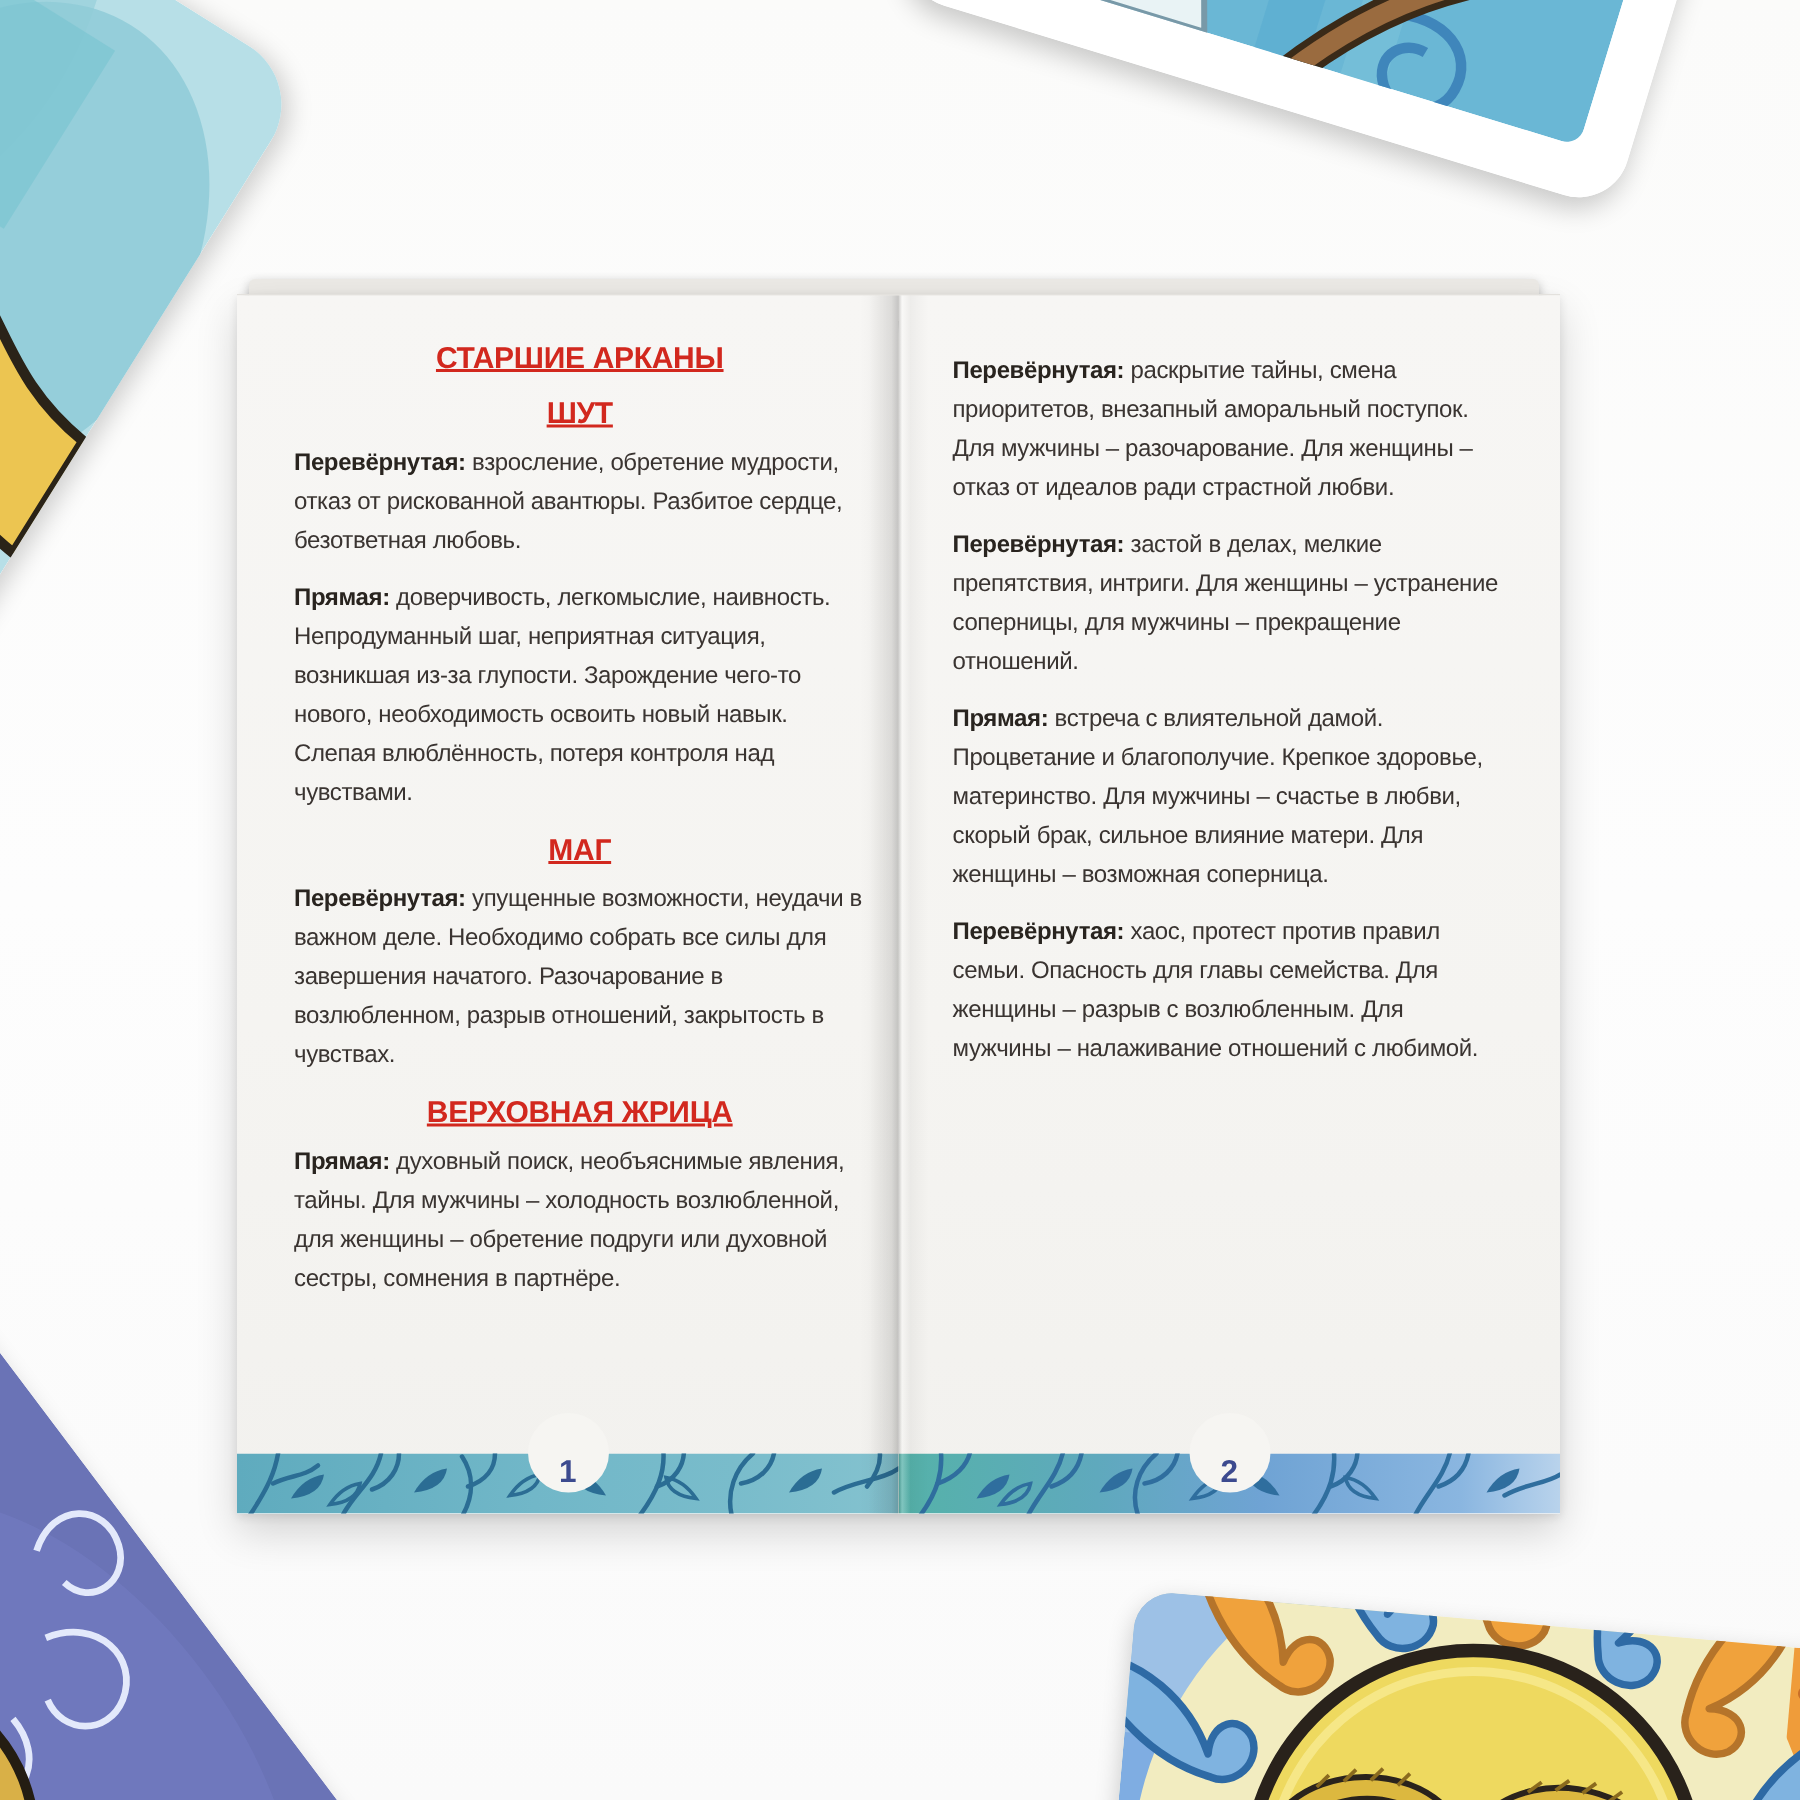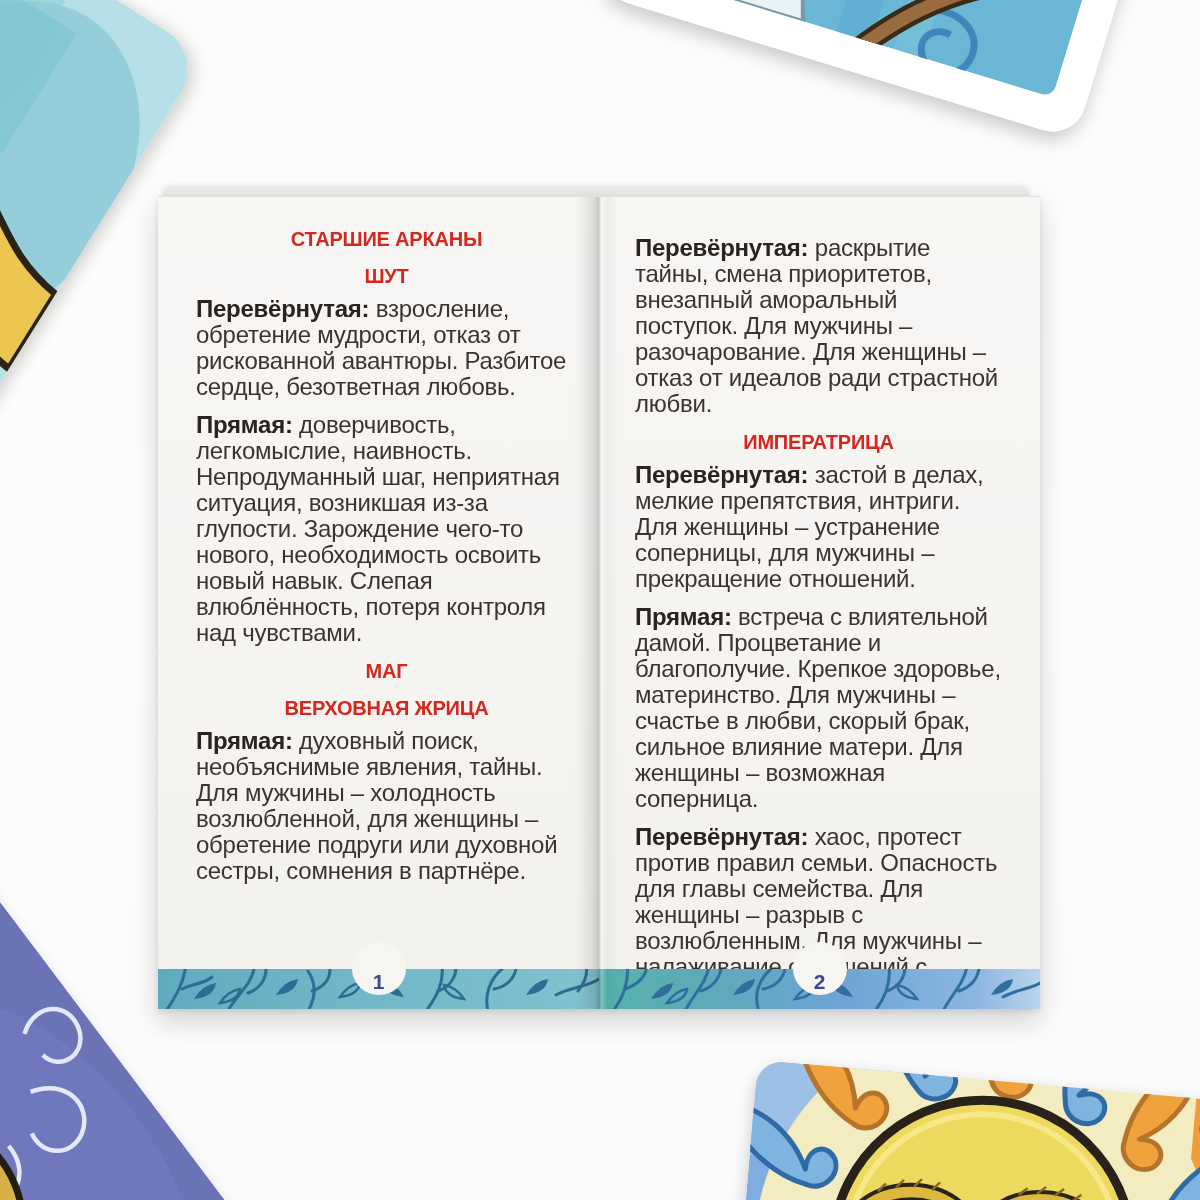--- a/index.html
+++ b/index.html
@@ -29,24 +29,24 @@
     background:linear-gradient(180deg,#f7f6f4 0%,#f5f4f1 60%,#f2f1ee 100%);}
   .page-inner{position:relative;height:772px;overflow:hidden;}
   .page-left .page-inner{padding:30px 22px 0 38px;}
   .page-right .page-inner{padding:38px 38px 0 36px;}
   .fold-shadow{position:absolute;left:421px;top:0;width:40px;height:812px;z-index:5;pointer-events:none;
     background:linear-gradient(90deg,rgba(0,0,0,0) 0%,rgba(0,0,0,.07) 38%,rgba(0,0,0,.16) 50%,rgba(255,255,255,.25) 56%,rgba(0,0,0,.04) 70%,rgba(0,0,0,0) 100%);}
   .page-left::after{content:"";position:absolute;right:0;top:0;bottom:0;width:26px;
     background:linear-gradient(90deg,rgba(0,0,0,0),rgba(0,0,0,.05));}
 
   .title,.heading{color:#d2281e;font-weight:bold;font-size:20px;line-height:24px;
-    text-align:center;letter-spacing:-0.2px;margin:0;}
+    text-align:center;letter-spacing:-0.2px;margin:0;text-decoration:underline;}
   .title{margin-bottom:11px;}
   .heading{margin:13px 0 8px;text-align:center;}
-  p.reading{font-size:24px;line-height:26px;letter-spacing:-0.25px;color:#3a3431;
+  p.reading{font-size:16px;line-height:26px;letter-spacing:-0.25px;color:#3a3431;
     margin:0 0 12px;text-align:left;}
   p.reading b{color:#29241f;}
 
   .band-wrap{position:absolute;left:0;right:0;bottom:0;height:40px;}
   .band-wrap svg{position:absolute;left:0;top:0;width:100%;height:40px;}
   .notch{position:absolute;left:50%;top:-27px;width:54px;height:53px;margin-left:-27px;
     border-radius:50%;background:#f6f5f2;display:flex;align-items:flex-end;justify-content:center;
     padding-bottom:2px;box-sizing:border-box;z-index:3;}
   .notch span{font-size:21px;font-weight:bold;color:#3c4a8f;line-height:22px;}
 </style>
@@ -188,20 +188,21 @@
 
   <div class="page page-left">
     <div class="page-inner">
       <h1 class="title">СТАРШИЕ АРКАНЫ</h1>
 
       <h2 class="heading">ШУТ</h2>
       <p class="reading"><b>Перевёрнутая:</b><span> взросление, обретение мудрости, отказ от рискованной авантюры. Разбитое сердце, безответная любовь.</span></p>
       <p class="reading"><b>Прямая:</b><span> доверчивость, легкомыслие, наивность. Непродуманный шаг, неприятная ситуация, возникшая из-за глупости. Зарождение чего-то нового, необходимость освоить новый навык. Слепая влюблённость, потеря контроля над чувствами.</span></p>
 
       <h2 class="heading">МАГ</h2>
+      <p class="reading"><b>Перевёрнутая:</b><span> упущенные возможности, неудачи в важном деле. Необходимо собрать все силы для завершения начатого. Разочарование в возлюбленном, разрыв отношений, закрытость в чувствах.</span></p>
 
       <h2 class="heading">ВЕРХОВНАЯ ЖРИЦА</h2>
       <p class="reading"><b>Прямая:</b><span> духовный поиск, необъяснимые явления, тайны. Для мужчины – холодность возлюбленной, для женщины – обретение подруги или духовной сестры, сомнения в партнёре.</span></p>
     </div>
 
     <div class="band-wrap">
       <svg viewBox="0 0 441 40" preserveAspectRatio="none">
         <defs>
           <linearGradient id="gl" x1="0" y1="0" x2="1" y2="0">
             <stop offset="0" stop-color="#5fabbe"></stop>
@@ -240,21 +241,20 @@
       <div class="notch">
         <span>1</span>
       </div>
     </div>
   </div>
 
   <div class="page page-right">
     <div class="page-inner">
       <p class="reading"><b>Перевёрнутая:</b><span> раскрытие тайны, смена приоритетов, внезапный аморальный поступок. Для мужчины – разочарование. Для женщины – отказ от идеалов ради страстной любви.</span></p>
 
-      <h2 class="heading">ИМПЕРАТРИЦА</h2>
       <p class="reading"><b>Перевёрнутая:</b><span> застой в делах, мелкие препятствия, интриги. Для женщины – устранение соперницы, для мужчины – прекращение отношений.</span></p>
       <p class="reading"><b>Прямая:</b><span> встреча с влиятельной дамой. Процветание и благополучие. Крепкое здоровье, материнство. Для мужчины – счастье в любви, скорый брак, сильное влияние матери. Для женщины – возможная соперница.</span></p>
 
       <p class="reading"><b>Перевёрнутая:</b><span> хаос, протест против правил семьи. Опасность для главы семейства. Для женщины – разрыв с возлюбленным. Для мужчины – налаживание отношений с любимой.</span></p>
     </div>
 
     <div class="band-wrap">
       <svg viewBox="0 0 441 40" preserveAspectRatio="none">
         <defs>
           <linearGradient id="gr" x1="0" y1="0" x2="1" y2="0">

